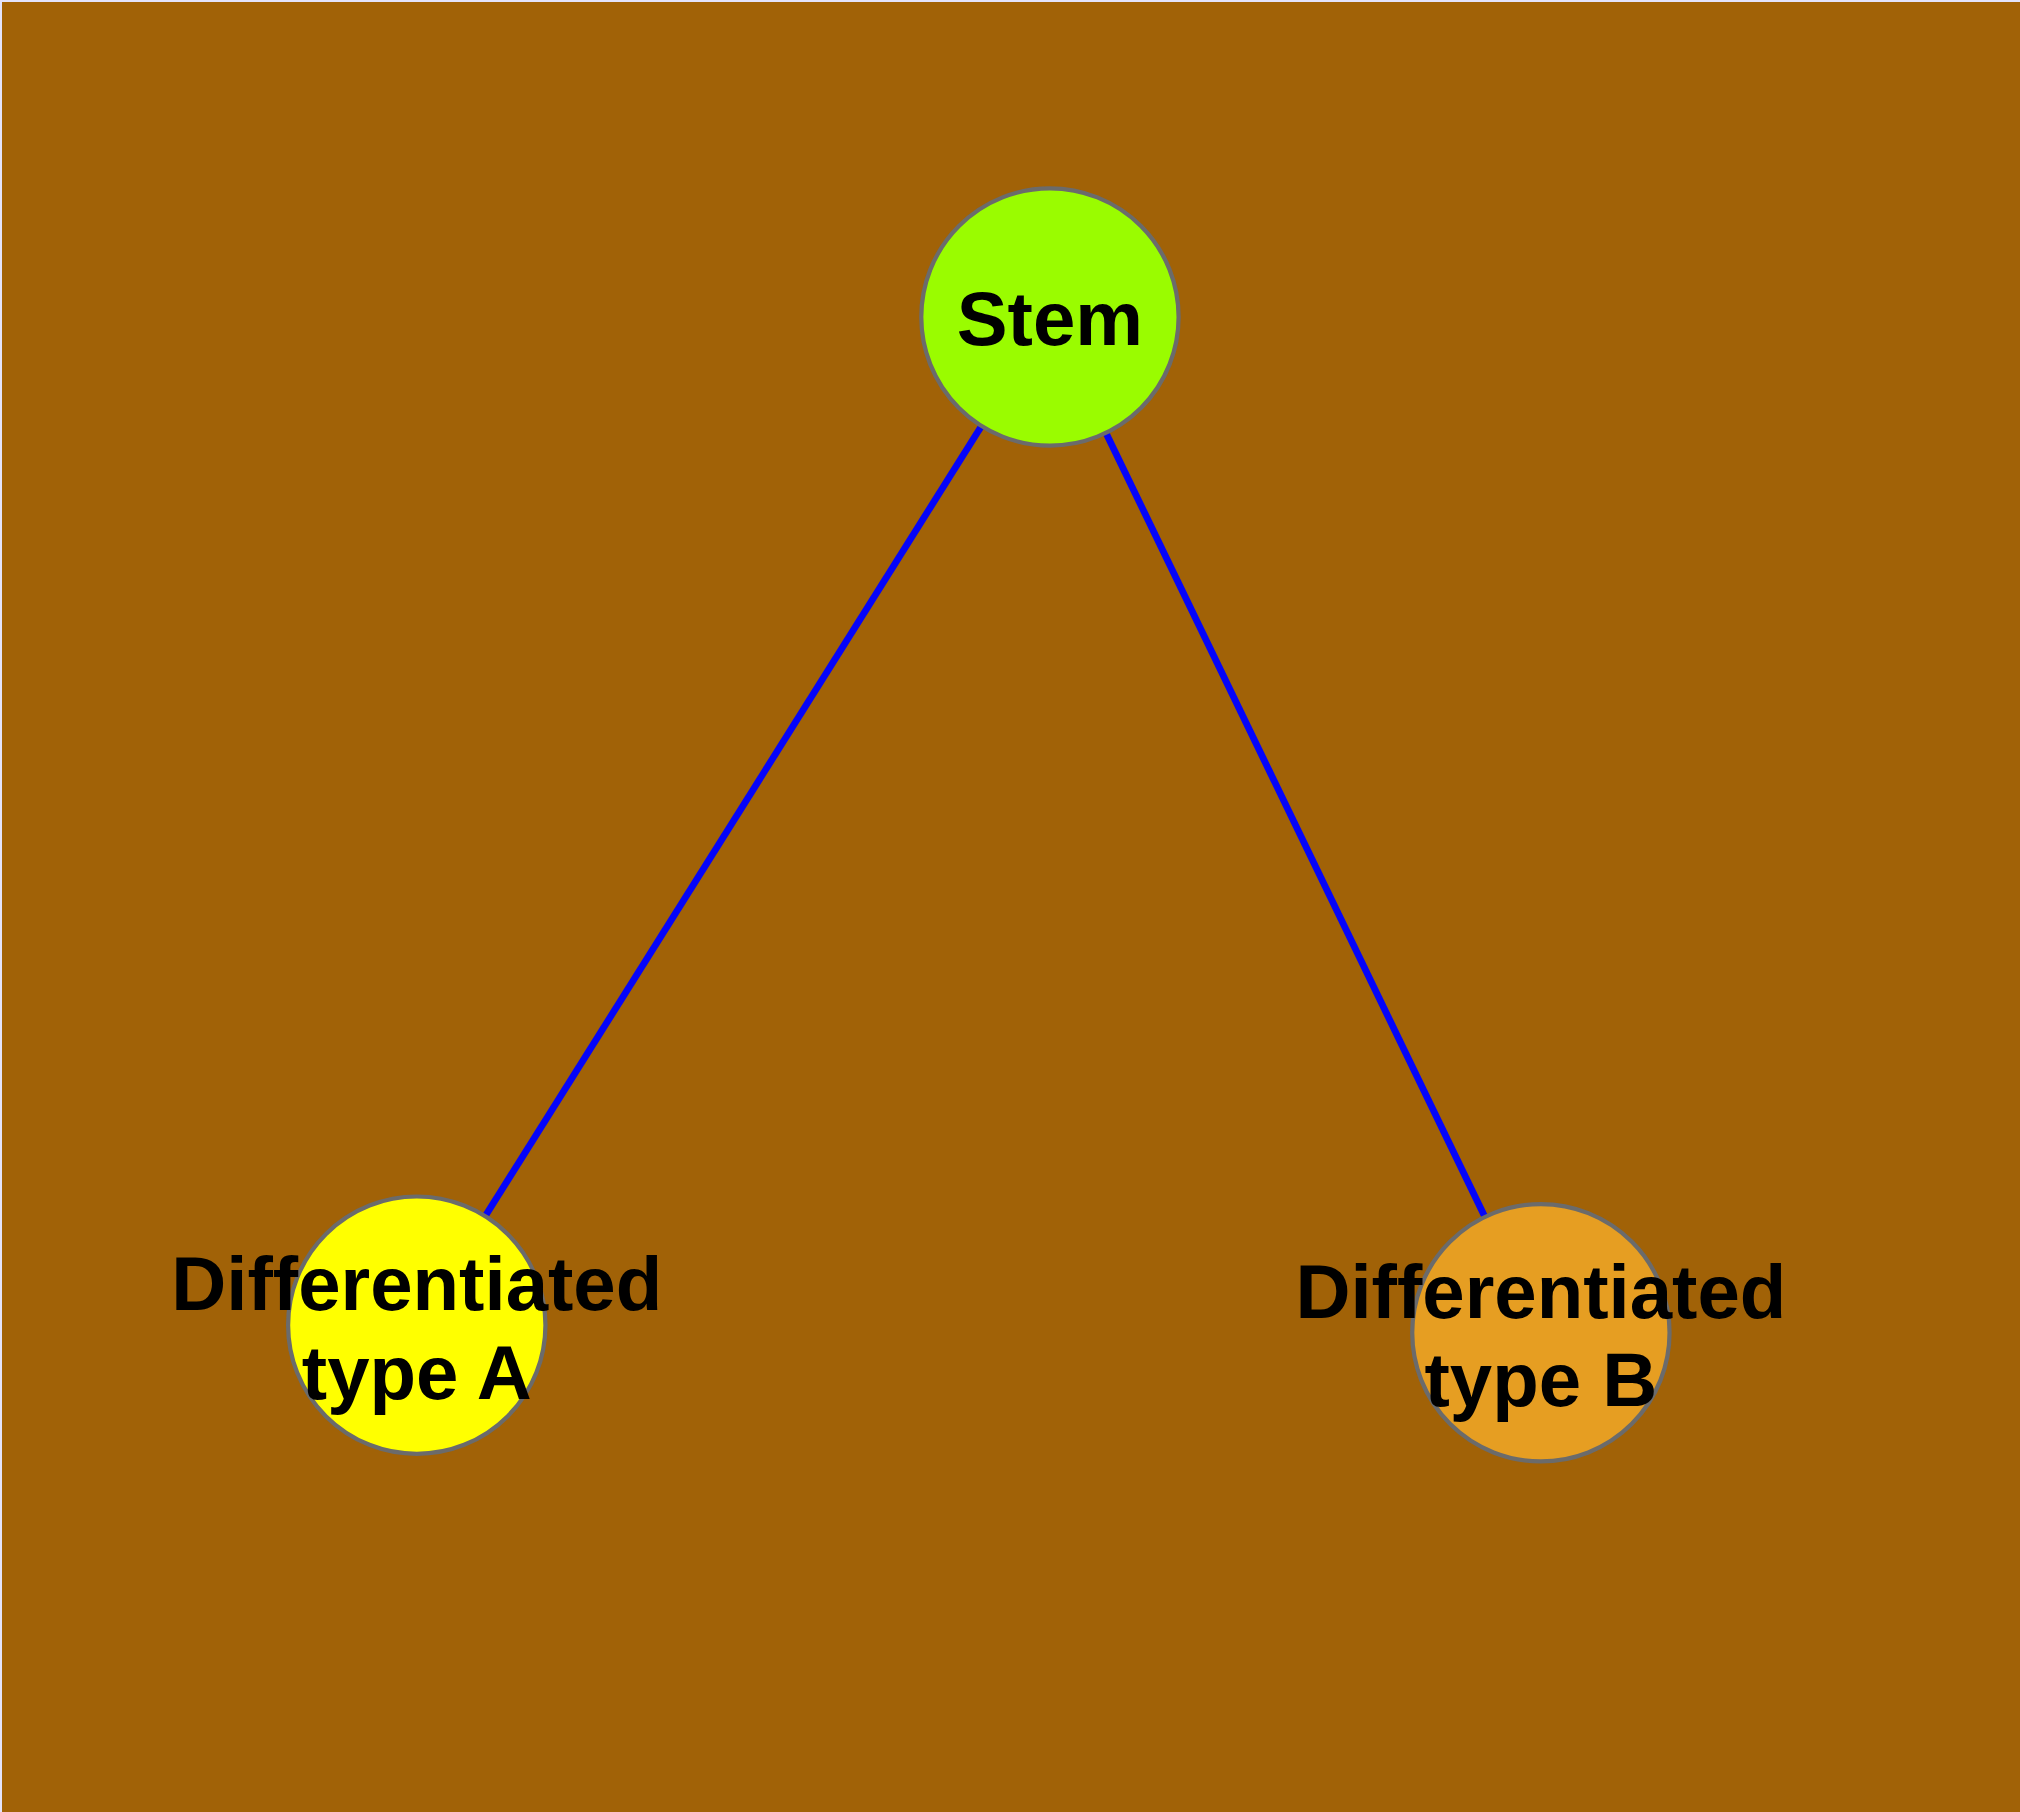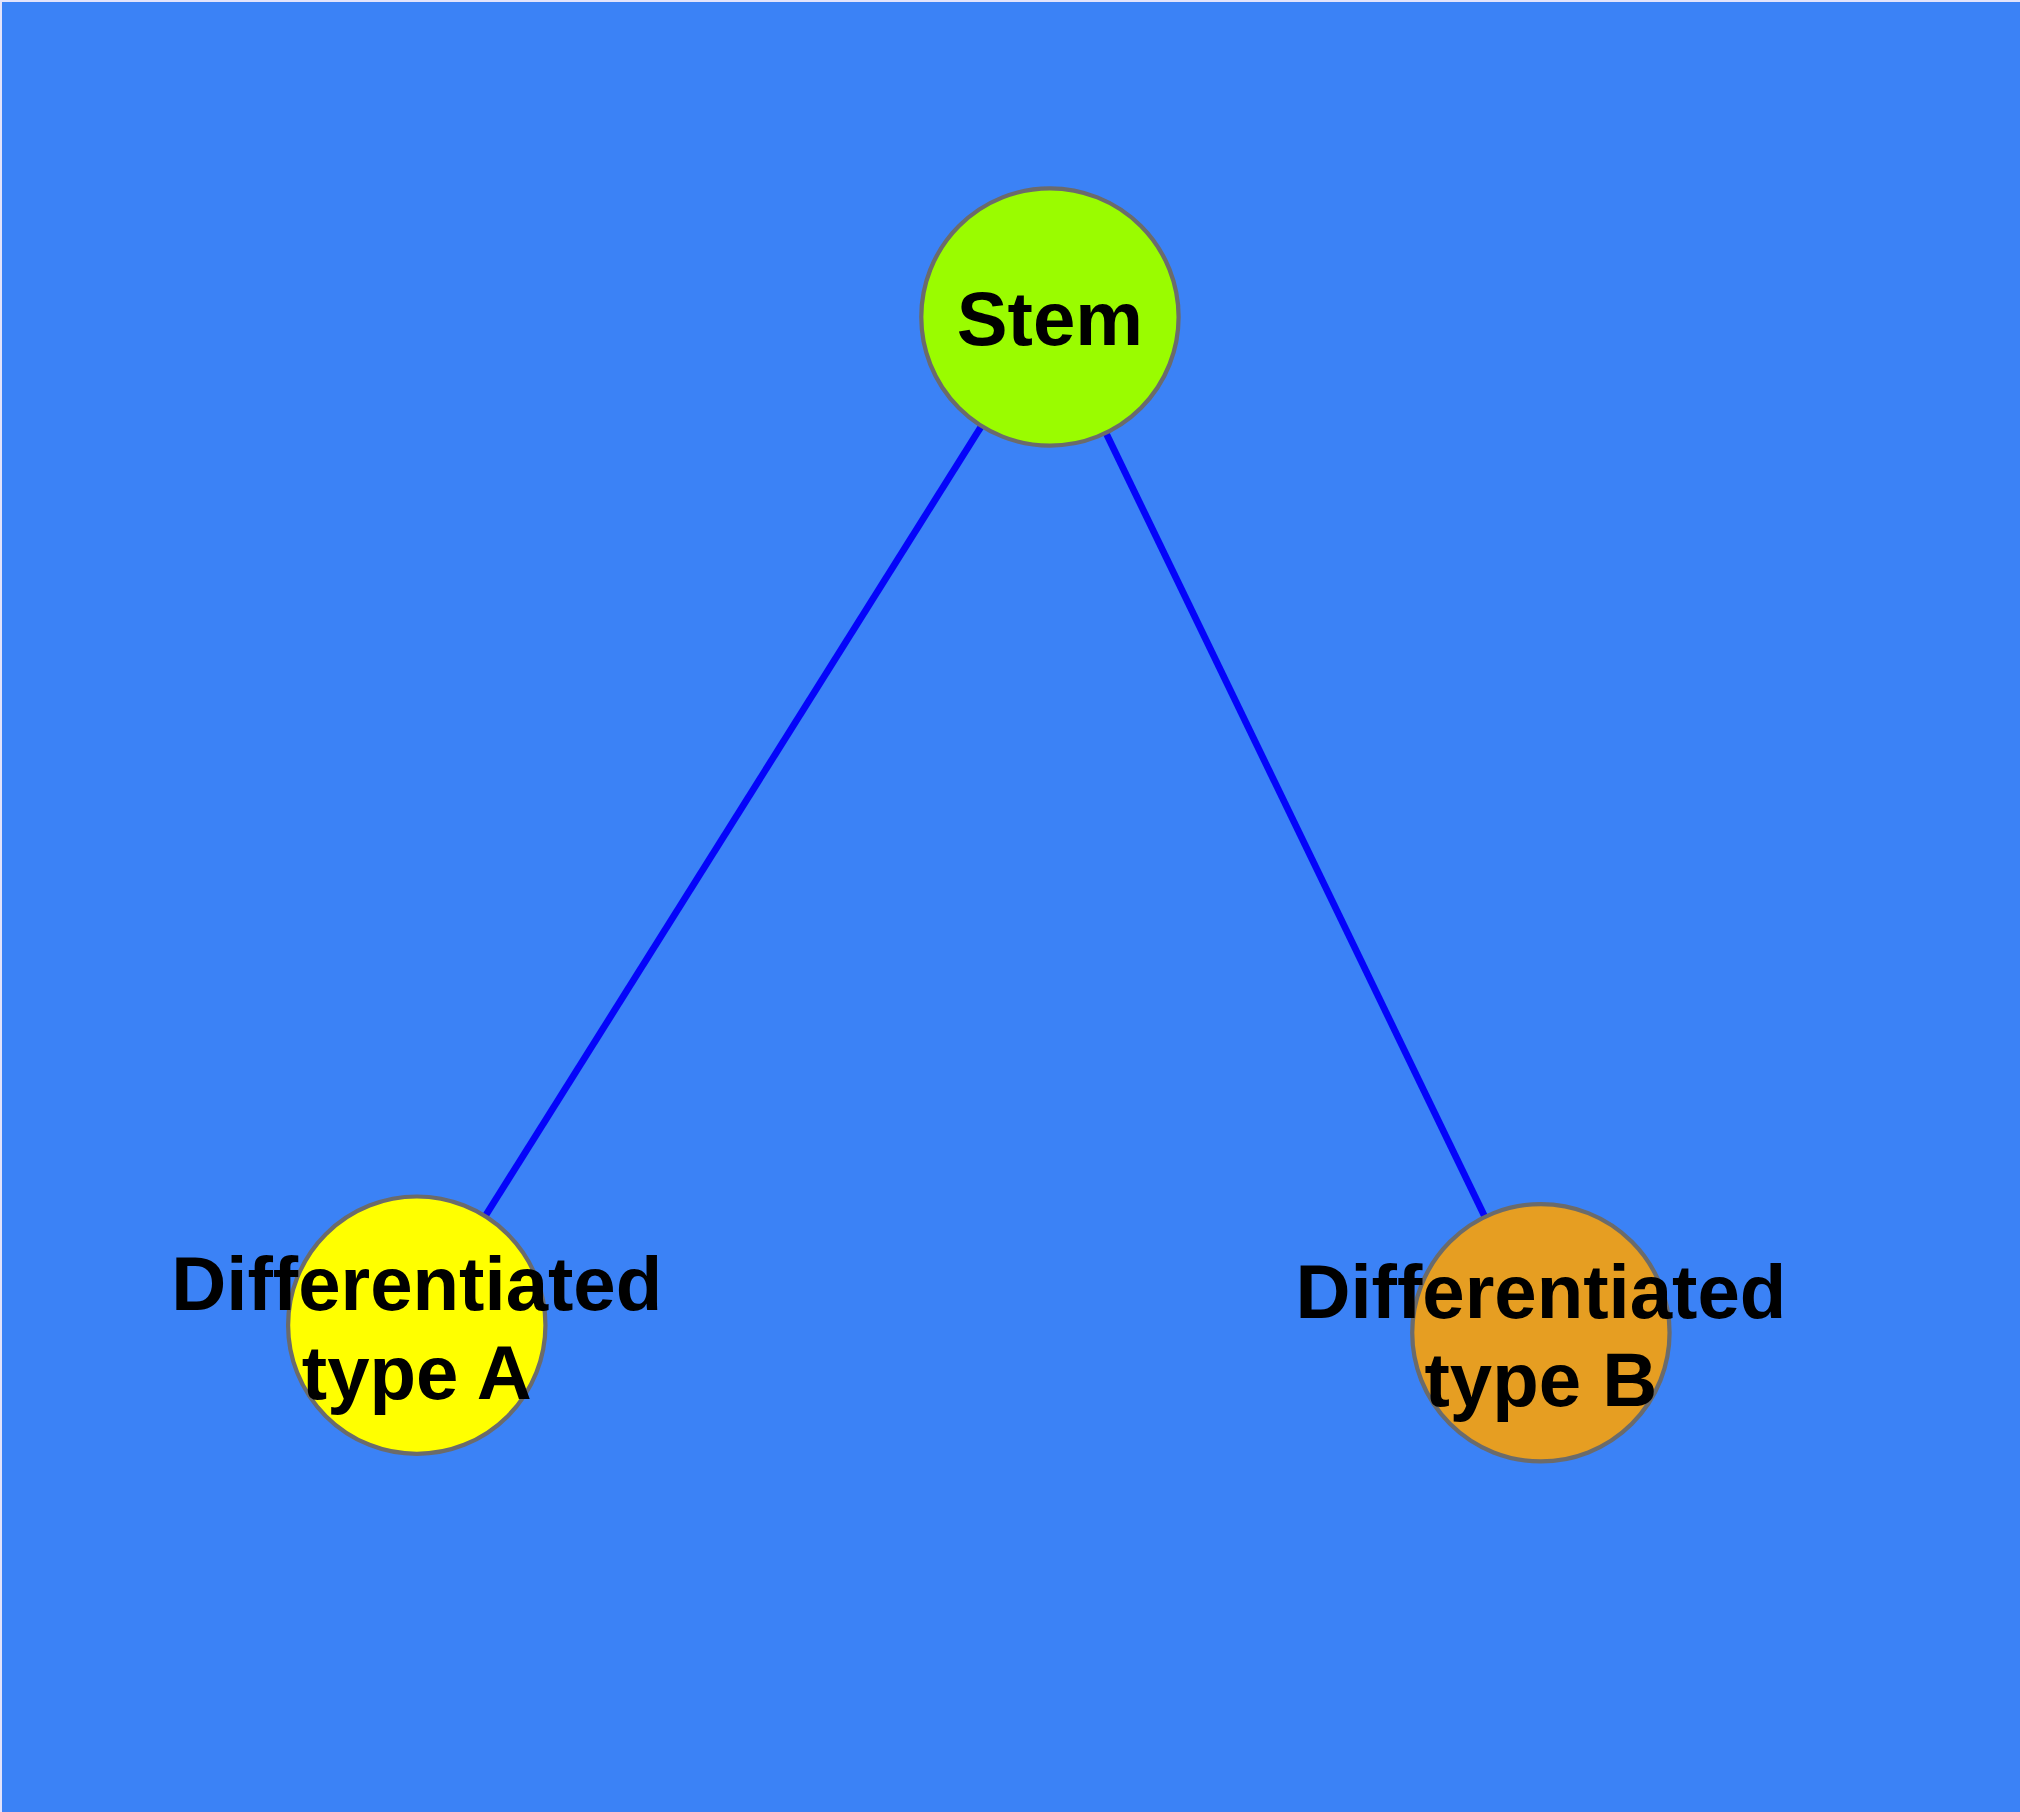--- a/index.html
+++ b/index.html
@@ -38,21 +38,21 @@
     font-weight: bold;
     font-size: 90px;
     fill: #000000;
     text-anchor: middle;
     pointer-events: none;
   }
 </style>
 </head>
 <body style="background: rgb(201, 201, 247);">
 
-<div class="canvas-frame" style="background: #3b82f6;">
+<div class="canvas-frame" style="background: #a16207;">
   <svg class="graph" viewBox="0 0 2384 2138" preserveAspectRatio="xMidYMid meet">
 
     <line class="edge-line" x1="1238" y1="372" x2="490" y2="1563" stroke="#0404fa"></line>
     <line class="edge-line" x1="1238" y1="372" x2="1818" y2="1572" stroke="#0404fa"></line>
 
     <circle class="node-circle" cx="1238" cy="372" r="152" fill="#9afc00" stroke="#6b6b6b"></circle>
 
     <circle class="node-circle" cx="490" cy="1563" r="152" fill="#ffff00" stroke="#6b6b6b"></circle>
 
     <circle class="node-circle" cx="1818" cy="1572" r="152" fill="#e69e22" stroke="#6b6b6b"></circle>

